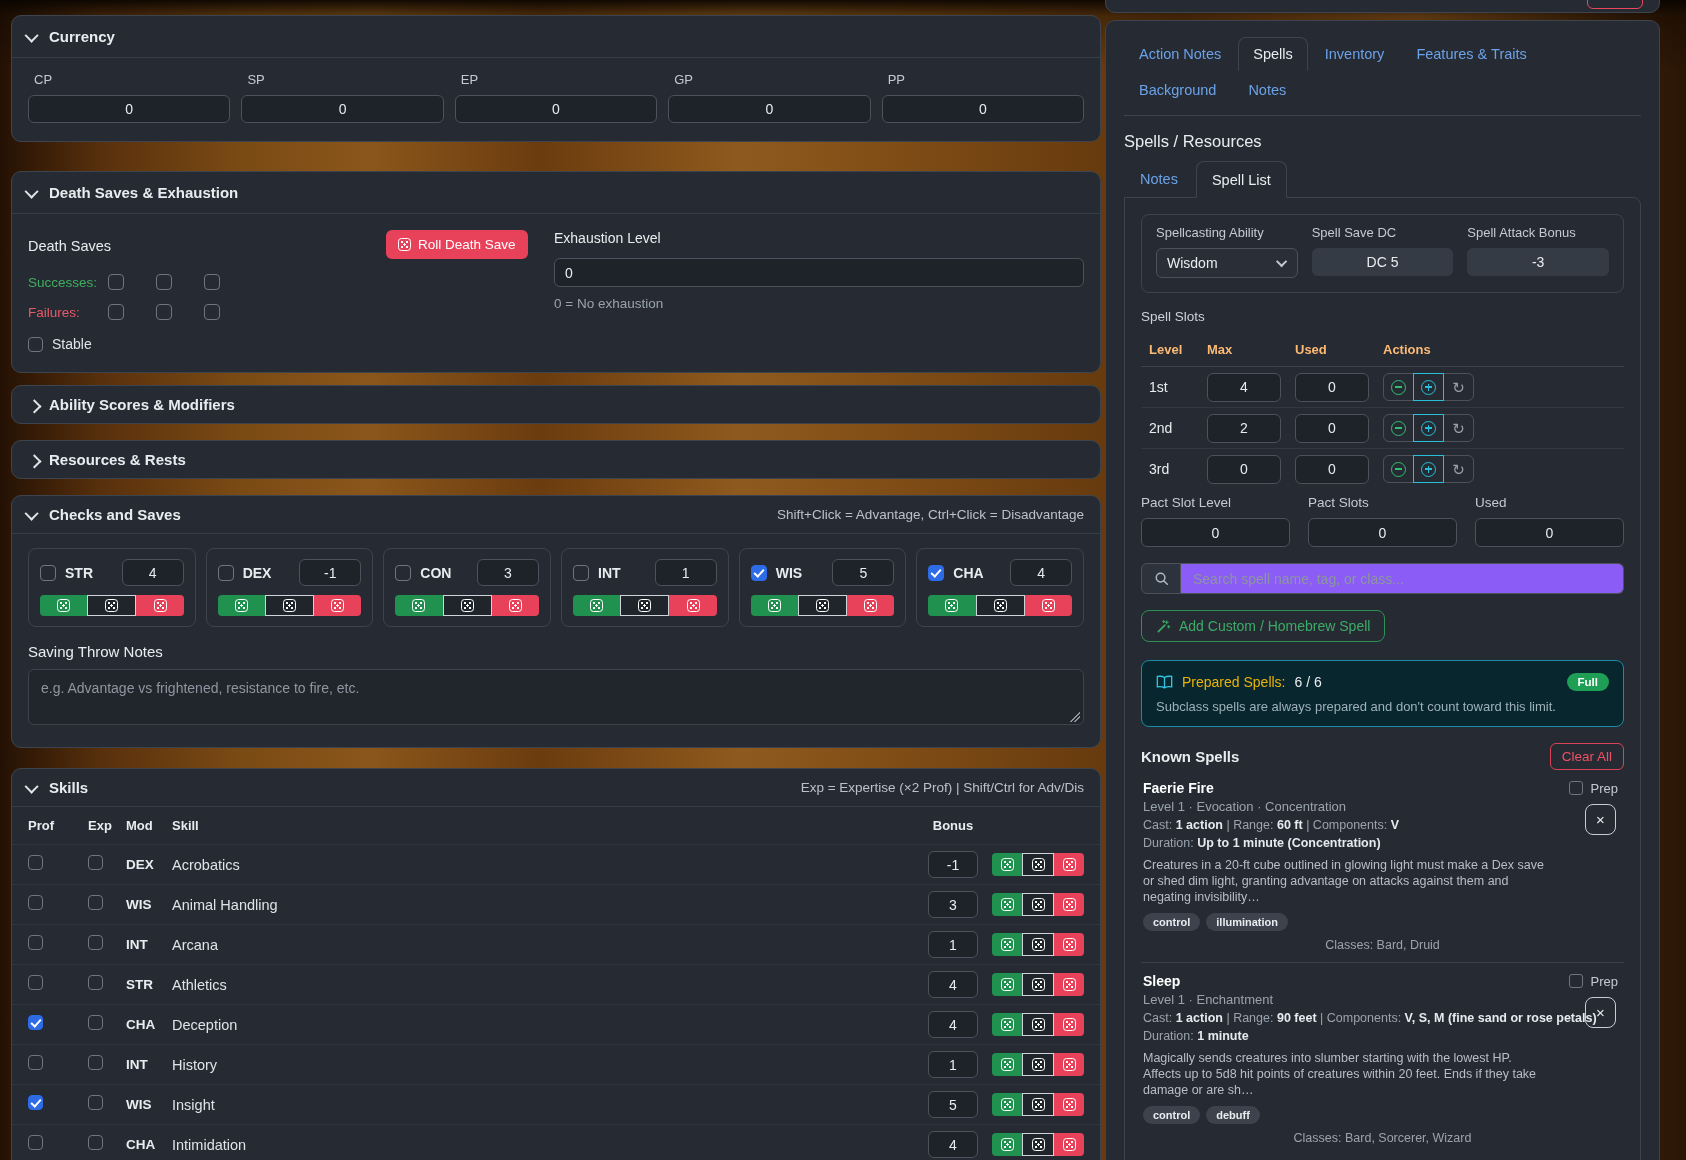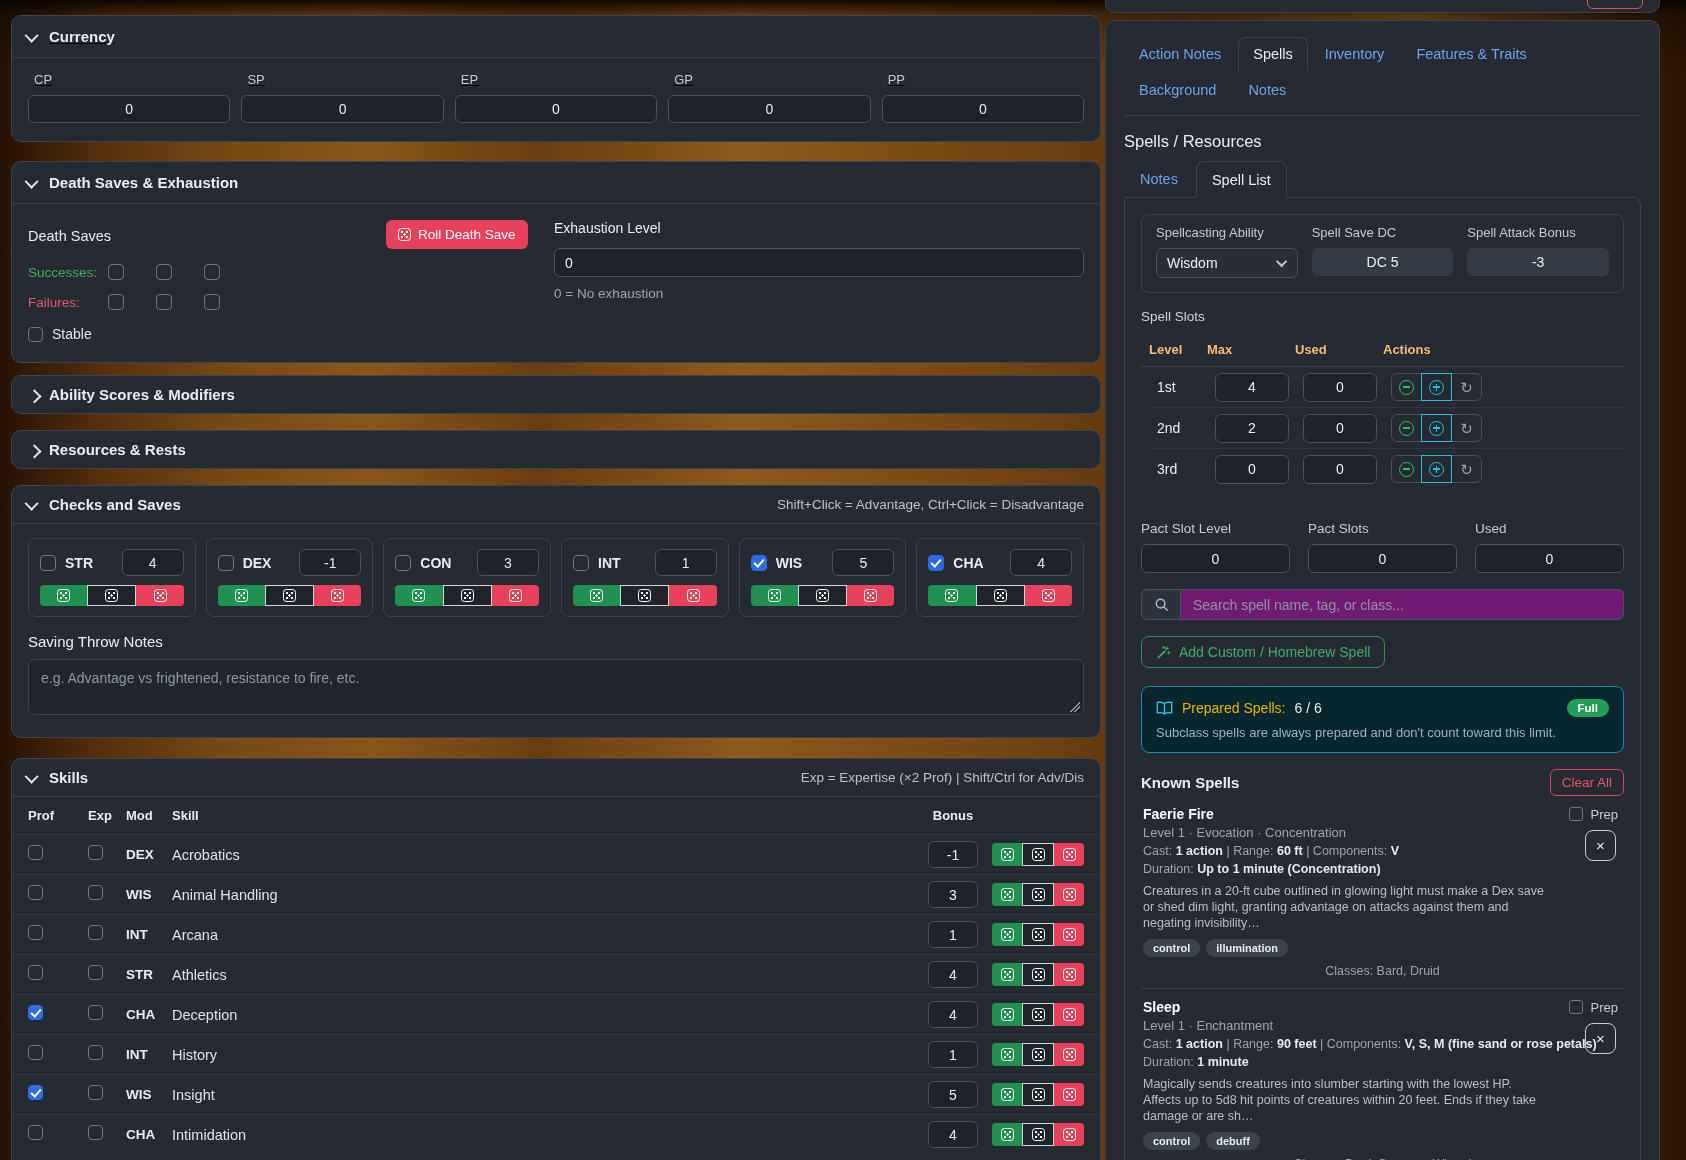--- a/index.html
+++ b/index.html
@@ -106,40 +106,40 @@
   .content-box{border:1px solid #3e444d;border-radius:0 8px 8px 8px;padding:16px;position:relative;height:940px;}
   .sc-block{border:1px solid #3e444d;border-radius:8px;padding:10px 14px 14px;display:grid;grid-template-columns:1fr 1fr 1fr;gap:14px;}
   .sc-col .field-label{margin-bottom:8px;}
   .select-box{height:28px;background:#2a2f37;border:1px solid #4b525c;border-radius:6px;display:flex;align-items:center;padding:0 10px;font-size:14px;color:#e9ecef;cursor:pointer;}
   .select-box .chev{width:6px;height:6px;margin-left:auto;border-color:#c3cad2;}
   .value-box{height:28px;background:#353b44;border-radius:6px;display:flex;align-items:center;justify-content:center;font-size:14px;color:#e9ecef;}
   .slots-label{margin-top:16px;font-size:13.5px;color:#ccd2d9;}
   .slots-table{margin-top:8px;}
   .sl-head,.sl-row{display:grid;grid-template-columns:58px 88px 88px 1fr;align-items:center;padding:0 8px;}
   .sl-head{font-size:13px;font-weight:bold;color:#fdba74;height:34px;border-bottom:1px solid #3e444d;}
-  .sl-row{height:40px;border-bottom:1px solid #323842;font-size:14px;color:#e9ecef;margin-left:8px;}
+  .sl-row{height:40px;border-bottom:1px solid #323842;font-size:14px;color:#e9ecef;}
   .sl-row:last-child{border-bottom:none;}
   .sl-row .text-input{width:74px;height:29px;}
   .act-group{display:flex;}
   .act-btn{width:31px;height:28px;background:transparent;border:1px solid #4b525c;display:flex;align-items:center;justify-content:center;cursor:pointer;padding:0;margin-left:-1px;box-sizing:border-box;}
   .act-btn:first-child{border-radius:6px 0 0 6px;margin-left:0;}
   .act-btn:last-child{border-radius:0 6px 6px 0;}
   .act-btn.plus{border-color:#27c0d8;position:relative;z-index:1;}
   .circ{width:15px;height:15px;border-radius:50%;border:1.5px solid currentColor;position:relative;display:inline-block;box-sizing:border-box;}
   .circ::before{content:"";position:absolute;left:3px;right:3px;top:50%;height:1.5px;margin-top:-0.75px;background:currentColor;}
   .circ.plus::after{content:"";position:absolute;top:3px;bottom:3px;left:50%;width:1.5px;margin-left:-0.75px;background:currentColor;}
   .c-green{color:#2fbf71;}
   .c-cyan{color:#27c0d8;}
   .refresh-glyph{font-size:15px;color:#97a0aa;line-height:1;}
-  .pact-grid{display:grid;grid-template-columns:1fr 1fr 1fr;gap:18px;margin-top:32px;}
+  .pact-grid{display:grid;grid-template-columns:1fr 1fr 1fr;gap:18px;margin-top:6px;}
   .pact-grid .field-label{font-size:13.5px;margin-bottom:8px;}
   .pact-grid .text-input{width:100%;height:29px;}
   .searchbar{display:flex;margin-top:16px;height:31px;}
   .search-icon-cell{width:38px;flex:none;background:#2d333c;border:1px solid #4b525c;border-radius:6px 0 0 6px;display:flex;align-items:center;justify-content:center;}
-  .searchbar input{flex:1;background:#701a75;border:1px solid #4b525c;border-left:none;border-radius:0 6px 6px 0;padding:0 12px;color:#e9ecef;font-size:14px;font-family:"Liberation Sans",sans-serif;outline:none;}
+  .searchbar input{flex:1;background:#8b5cf6;border:1px solid #4b525c;border-left:none;border-radius:0 6px 6px 0;padding:0 12px;color:#e9ecef;font-size:14px;font-family:"Liberation Sans",sans-serif;outline:none;}
   .searchbar input::placeholder{color:#8d96a0;}
   .add-btn{margin-top:16px;display:inline-flex;align-items:center;gap:8px;padding:7px 14px;background:transparent;border:1px solid #2c9156;border-radius:8px;color:#3cab67;font-size:14px;cursor:pointer;font-family:inherit;}
   .banner{margin-top:18px;background:#07262e;border:1px solid #1a8aa5;border-radius:8px;padding:12px 14px;}
   .banner-row{display:flex;align-items:center;gap:9px;}
   .banner-title{font-size:14px;font-weight:normal;color:#eab308;}
   .banner-count{font-size:14px;color:#e9ecef;}
   .badge{margin-left:auto;background:#1f9e55;color:#fff;font-size:11.5px;font-weight:bold;padding:3px 11px;border-radius:10px;}
   .banner-note{margin-top:8px;font-size:13px;color:#9fb0b8;}
   .known-head{margin-top:16px;display:flex;align-items:center;}
   .known-title{font-size:15px;font-weight:bold;color:#e9ecef;}
@@ -159,21 +159,21 @@
   .tag{background:#3c434d;color:#e8ecf0;font-size:11px;font-weight:bold;padding:3px 10px;border-radius:9px;}
   .sp-classes{margin-top:7px;font-size:12.5px;color:#9aa3ad;text-align:center;}
 </style>
 </head>
 <body>
 
 <div class="stage">
 
   <div class="left-col">
 
-    <section class="card" style="margin-bottom:19px;text-decoration:underline;">
+    <section class="card" style="margin-bottom:29px;">
       <div class="card-head">
         <span class="chev down"></span>
         <span class="card-title">Currency</span>
       </div>
       <div class="currency-body">
         <div class="cur-col">
           <div class="field-label">CP</div>
           <input class="text-input center" value="0" style="">
         </div>
         <div class="cur-col">

